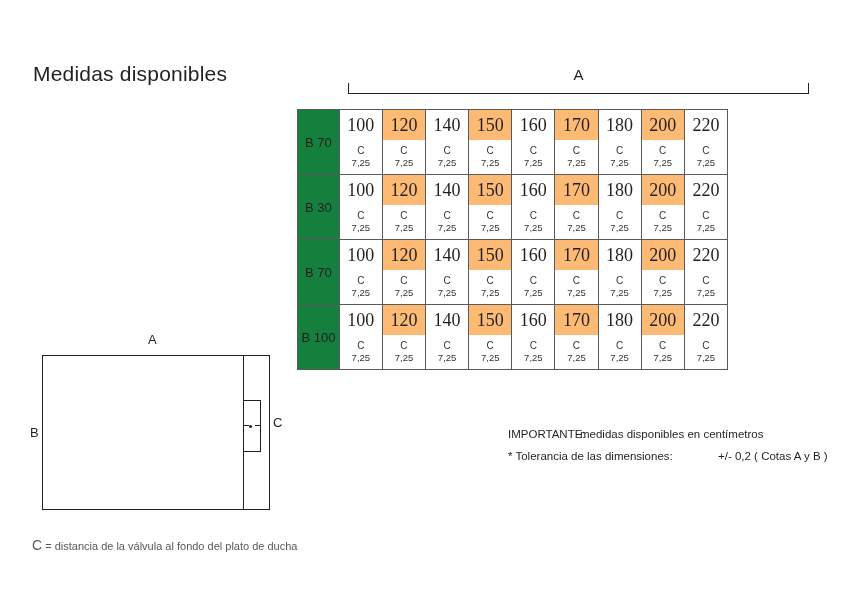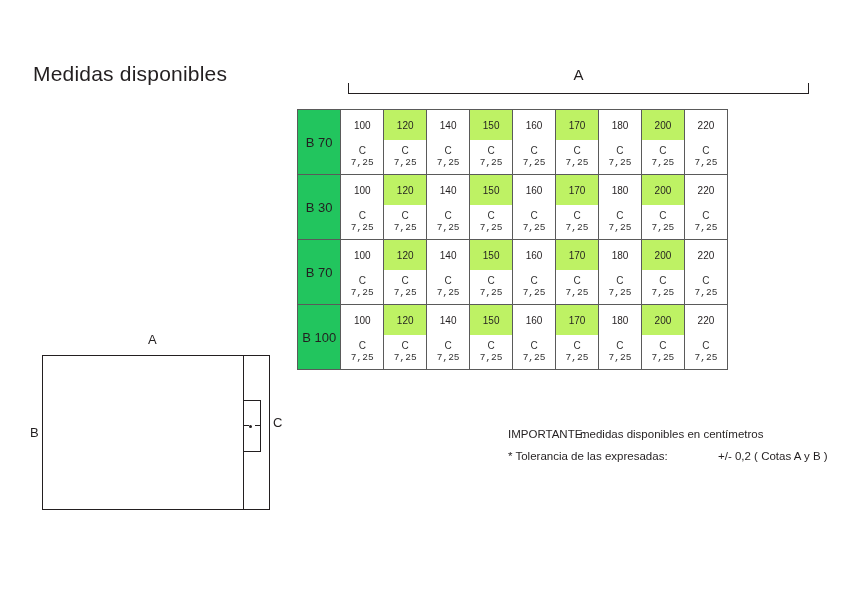--- a/index.html
+++ b/index.html
@@ -43,55 +43,55 @@
     table-layout: fixed;
   }
   table.measures td {
     border: 1px solid #5a5a5a;
     padding: 0;
     text-align: center;
     vertical-align: middle;
   }
   .rowlabel {
     width: 52px;
-    background: #22c55e;
+    background: #15803d;
     font-size: 13px;
     color: #231f20;
     text-align: center;
     padding-left: 4px;
   }
   .acell {
     width: 51px;
     height: 30px;
-    font-size: 10px;
+    font-size: 18px;
     background: #ffffff;
     color: #231f20;
+    font-family: Liberation Serif, serif;
   }
   .acell.alt {
-    background: #bef264;
+    background: #fdba74;
   }
   .ccell {
     width: 51px;
     height: 34px;
     background: #ffffff;
     border-top: none !important;
     font-size: 9.5px;
     color: #444;
     line-height: 1.35;
   }
   .ccell .c-letter {
     display: block;
     font-size: 10px;
     color: #333;
   }
   .ccell .c-val {
     display: block;
     font-size: 9.5px;
     color: #333;
-    font-family: Liberation Mono, monospace;
   }
   
   tr.arow td.acell { border-bottom: none; }
 
   
   .a-bracket {
     position: absolute;
     left: 348px;
     top: 78px;
     width: 461px;
@@ -448,30 +448,33 @@
           </tr>
         </tbody>
     </table>
   </div>
 
   <div class="notes">
     <div class="row1">
       <span class="lbl">IMPORTANTE:</span><span>medidas disponibles en centímetros</span>
     </div>
     <div class="row2">
-      <span class="lbl">* Tolerancia de las expresadas:</span><span>+/- 0,2 ( Cotas A y B )</span>
+      <span class="lbl">* Tolerancia de las dimensiones:</span><span>+/- 0,2 ( Cotas A y B )</span>
     </div>
   </div>
 
   <div class="drawing">
     <div class="lbl-a">A</div>
     <div class="lbl-b">B</div>
     <div class="lbl-c">C</div>
     <div class="rect-main"></div>
     <div class="valve-line"></div>
     <div class="valve-box"></div>
     <div class="valve-arrow-left"></div>
     <div class="valve-arrow-right"></div>
     <div class="valve-dot"></div>
   </div>
 
+  <div class="footnote">
+    <span class="big-c">C</span><span> = distancia de la válvula al fondo del plato de ducha</span>
+  </div>
 
 </div>
 
 </body></html>

